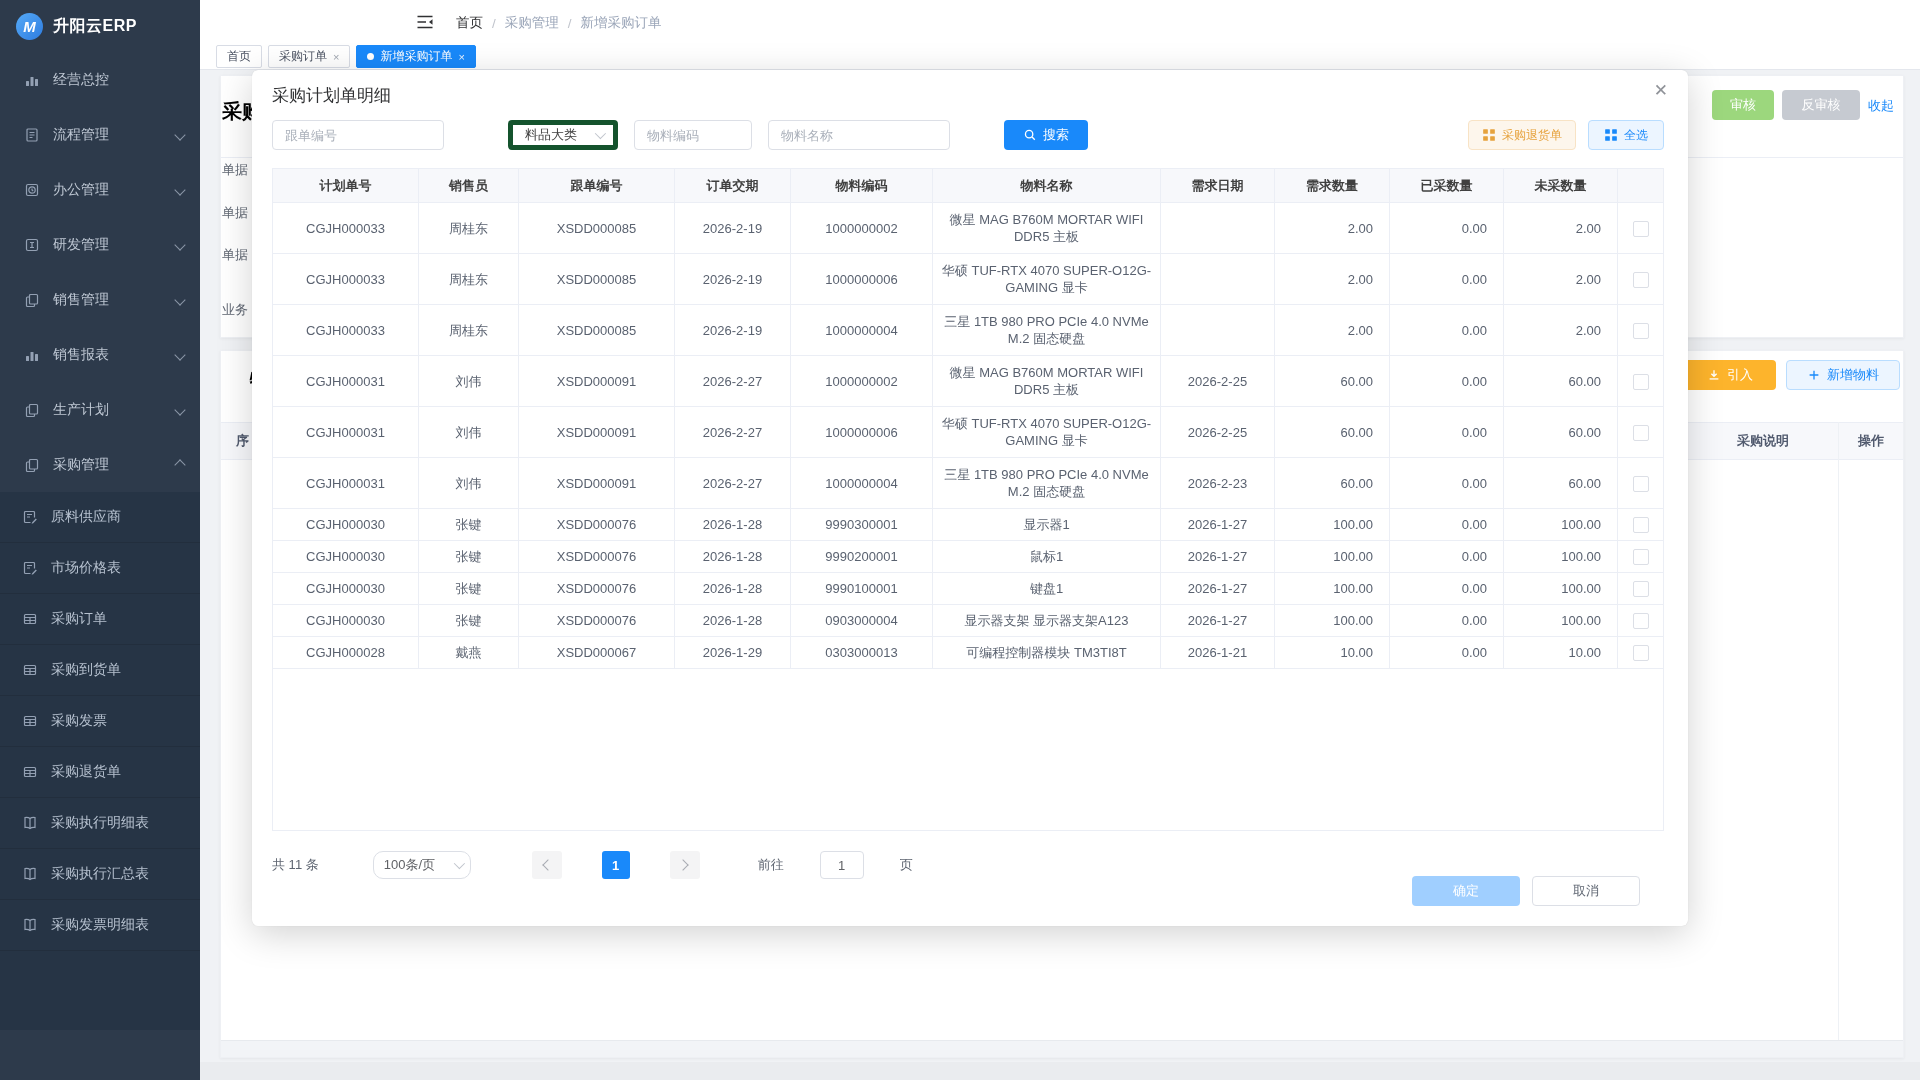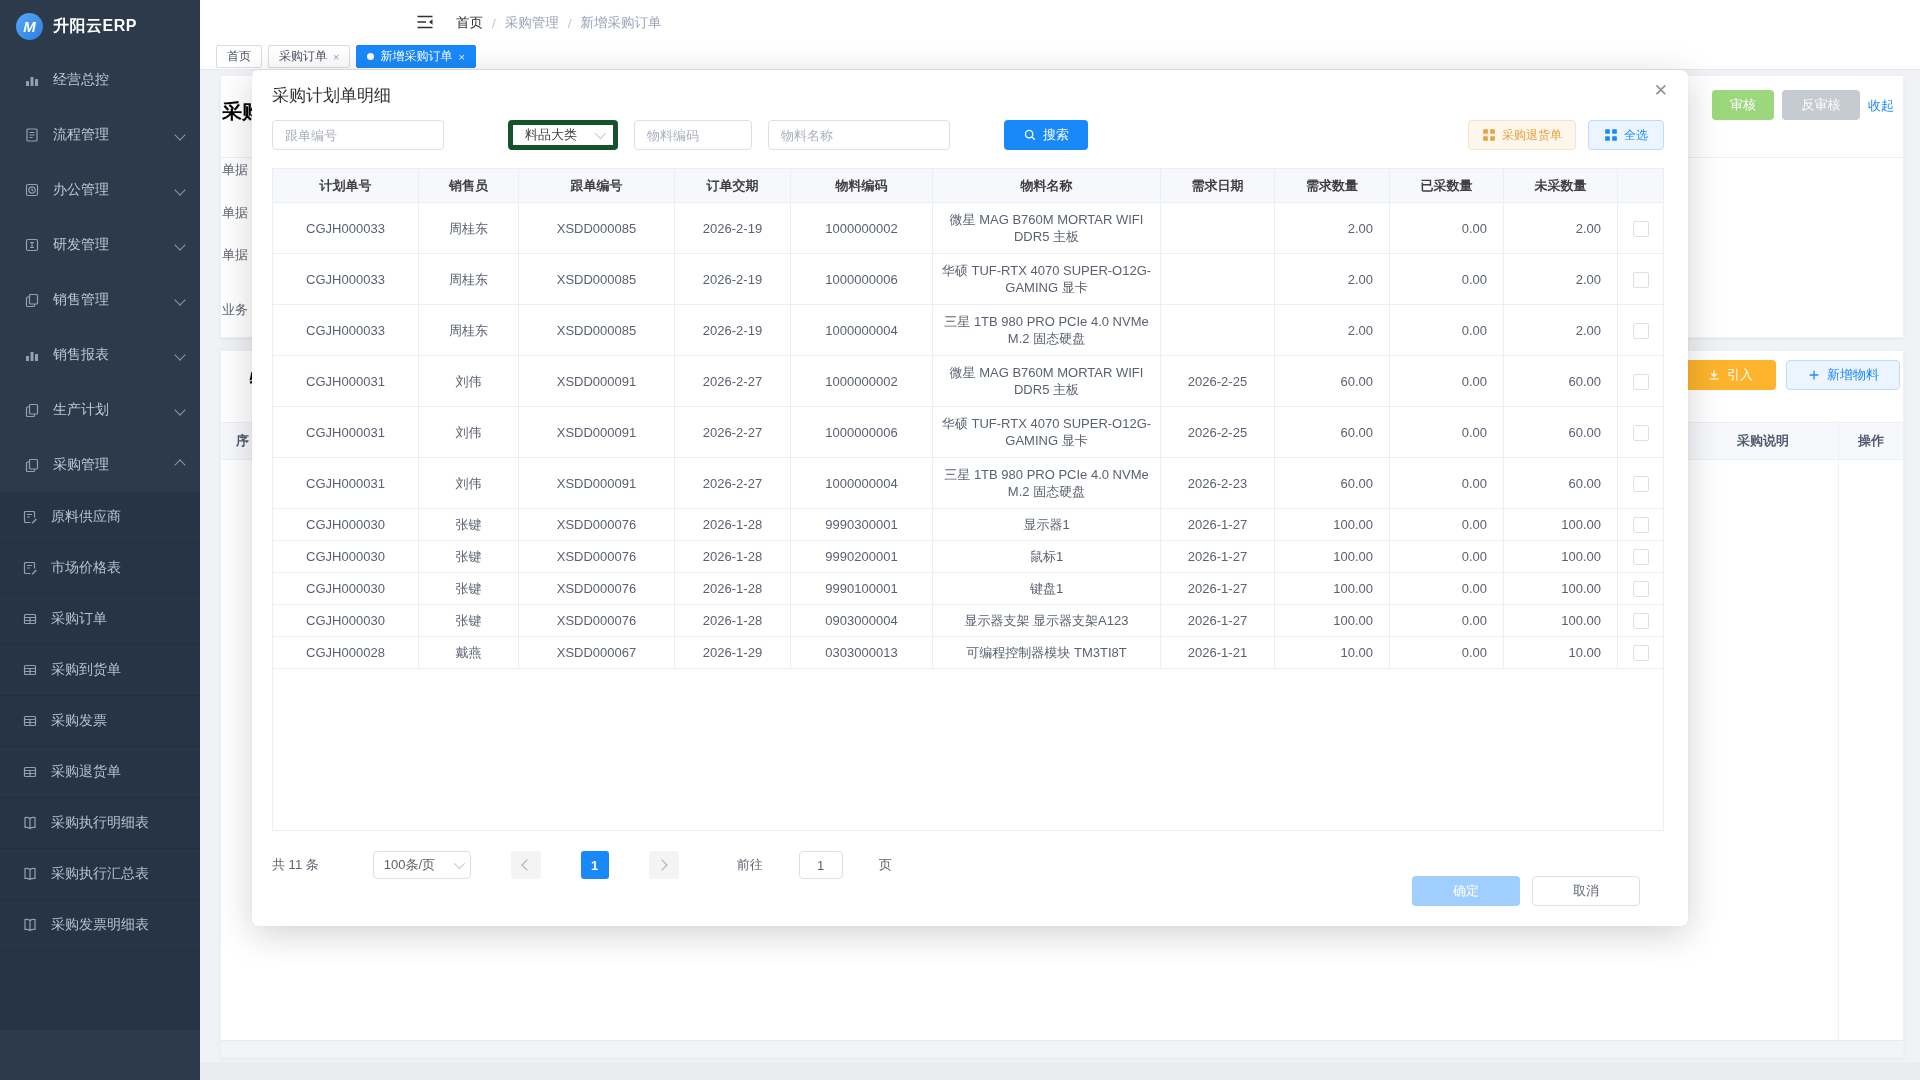--- a/index.html
+++ b/index.html
@@ -79,22 +79,22 @@
   .btn-selall{left:1336px;top:50px;width:76px;height:30px;background:#ecf5ff;border:1px solid #b9ddff;color:#1989fa;position:absolute;font-size:12px;}
   .mtable-wrap{left:20px;top:98px;width:1392px;height:663px;border:1px solid #ebeef5;box-sizing:border-box;overflow:hidden;}
   table.mtable{border-collapse:collapse;table-layout:fixed;width:1392px;font-size:13px;color:#5a6270;margin:-1px 0 0 -1px;}
   .mtable th{background:#f7f8fb;color:#404040;font-weight:700;height:33px;border:1px solid #ebeef5;padding:0 4px;}
   .mtable td{border:1px solid #ebeef5;text-align:center;padding:4px 8px;line-height:17px;height:32px;box-sizing:border-box;vertical-align:middle;}
   .mtable tr.tall td{height:51px;}
   .mtable td.num{text-align:right;padding-right:16px;}
   .cb{display:inline-block;width:14px;height:14px;border:1px solid #dcdfe6;border-radius:2px;background:#fff;vertical-align:middle;cursor:pointer;}
   .pg{left:20px;top:781px;height:28px;display:flex;align-items:center;font-size:13px;color:#5f6672;position:absolute;gap:28px;}
   .pg-total{margin-right:26px;}
-  .pg-size{width:98px;height:28px;border:1px solid #dcdfe6;border-radius:4px;box-sizing:border-box;display:flex;
-    align-items:center;justify-content:space-between;padding:0 8px 0 10px;color:#606266;cursor:pointer;margin-right:12px;}
+  .pg-size{width:98px;height:28px;border:1px solid #dcdfe6;border-radius:10px;box-sizing:border-box;display:flex;
+    align-items:center;justify-content:space-between;padding:0 8px 0 10px;color:#606266;cursor:pointer;margin-right:33px;}
   .pg-btn{width:30px;height:28px;background:#f4f4f5;border-radius:3px;display:flex;align-items:center;justify-content:center;cursor:pointer;}
   .pg-chev{width:7px;height:7px;border-left:1.5px solid #a8abb2;border-bottom:1.5px solid #a8abb2;}
   .pg-chev.left{transform:rotate(45deg);margin-left:3px;}
   .pg-chev.right{transform:rotate(225deg);margin-right:3px;}
   .pg-cur{width:28px;height:28px;background:#1989fa;color:#fff;border-radius:3px;display:flex;align-items:center;
     justify-content:center;font-weight:bold;margin:0 12px;cursor:default;}
   .pg-goto{margin-left:30px;margin-right:8px;}
   .pg-input{width:44px;height:28px;border:1px solid #dcdfe6;border-radius:4px;box-sizing:border-box;text-align:center;
     font-size:13px;color:#606266;outline:none;font-family:inherit;}
   .pg-page{margin-left:8px;}

